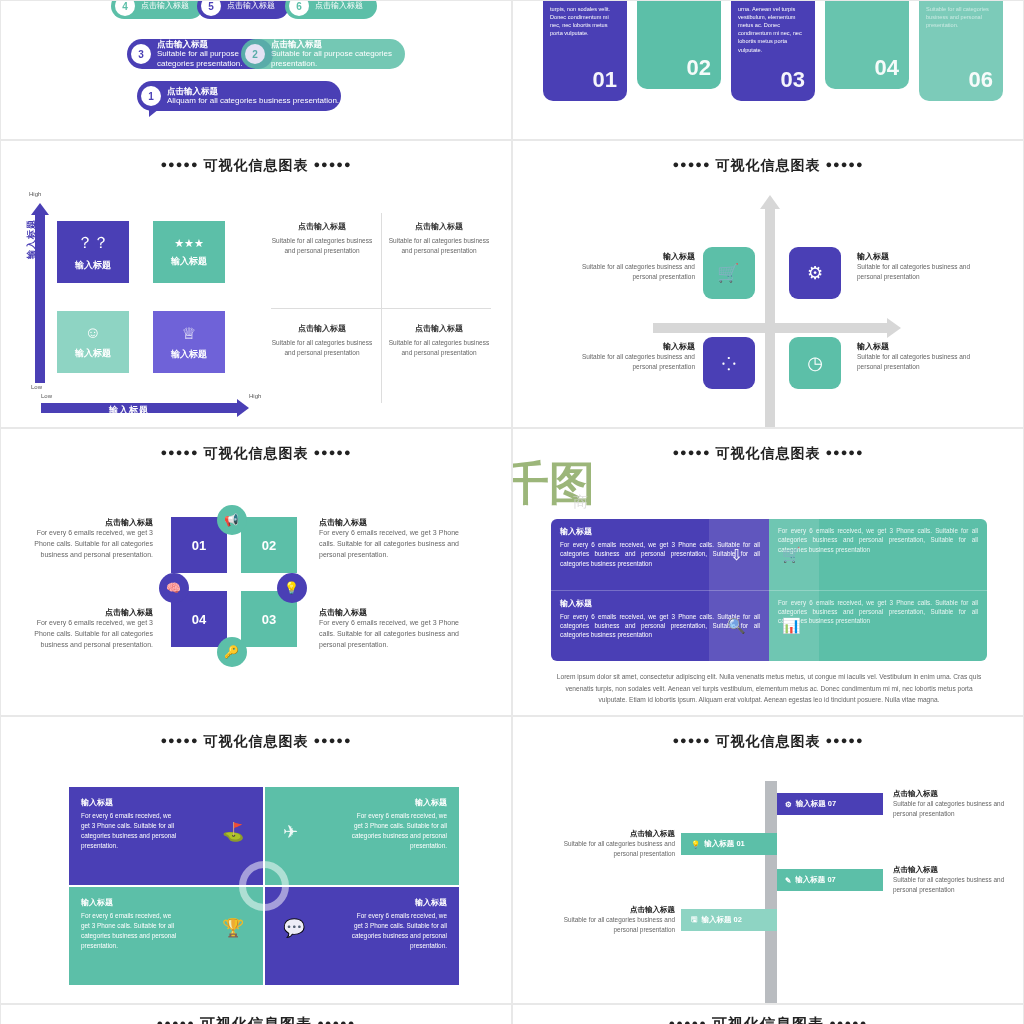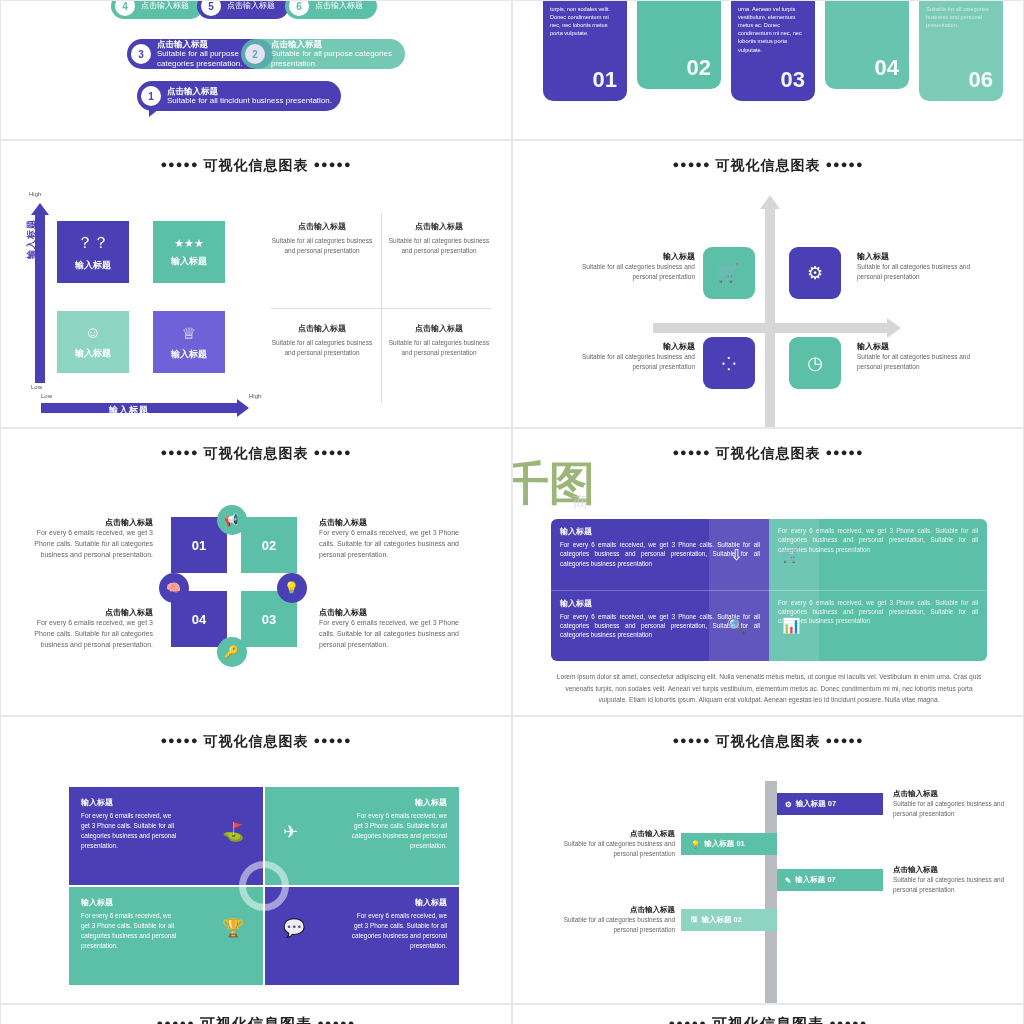--- a/index.html
+++ b/index.html
@@ -71,21 +71,21 @@
       <div class="num" style="background:#fff;color:#5cbfa8;">2</div>
       <div class="plabel white">
         <b>点击输入标题</b>
         <span>Suitable for all purpose categories presentation.</span>
       </div>
     </div>
     <div class="pill purple" style="left:136px; top:80px; width:204px; height:30px;">
       <div class="num" style="background:#fff;color:#4a3fb5;">1</div>
       <div class="plabel white">
         <b>点击输入标题</b>
-        <span>Suitable for all tincidunt business presentation.</span>
+        <span>Aliquam for all categories business presentation.</span>
       </div>
     </div>
     <div style="position:absolute;left:148px;top:108px;width:0;height:0;border-left:10px solid #4a3fb5;border-bottom:8px solid transparent;"></div>
   </div>
 
   <div class="slide s-h">
     <div class="card5 purple" style="left:30px; height:140px;">
       <div class="txt" style="padding-top:44px;">turpis, non sodales velit. Donec condimentum mi nec, nec lobortis metus porta vulputate.</div>
       <div class="bignum">01</div>
     </div>

